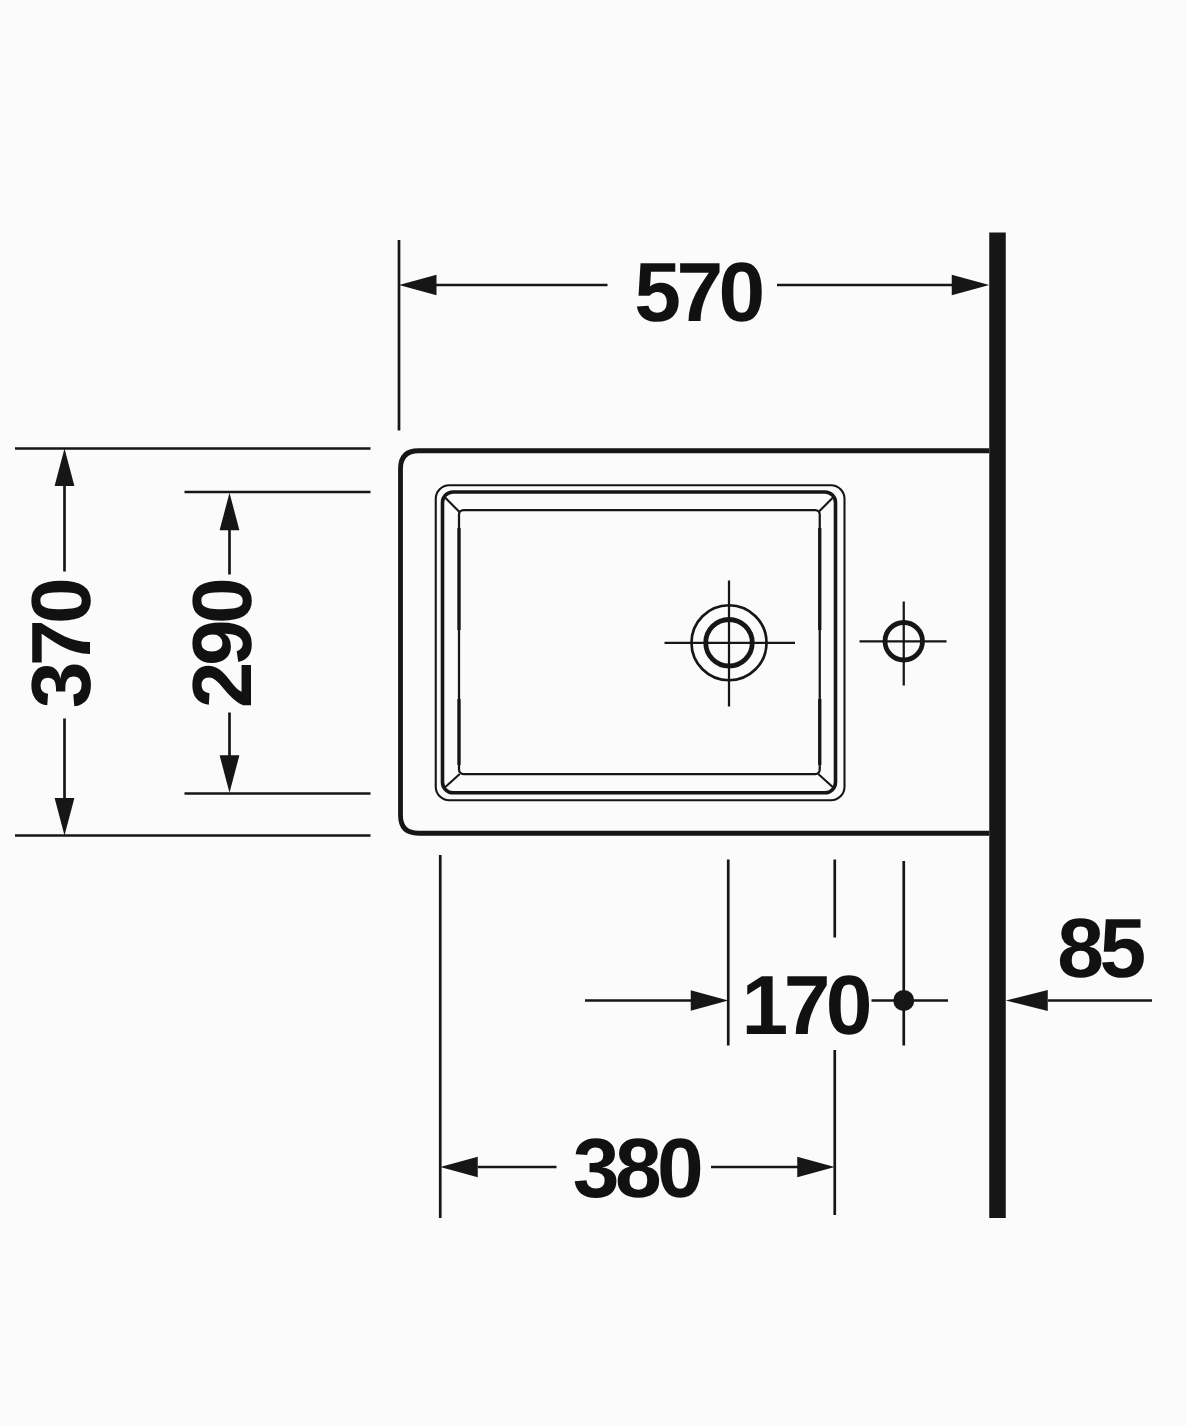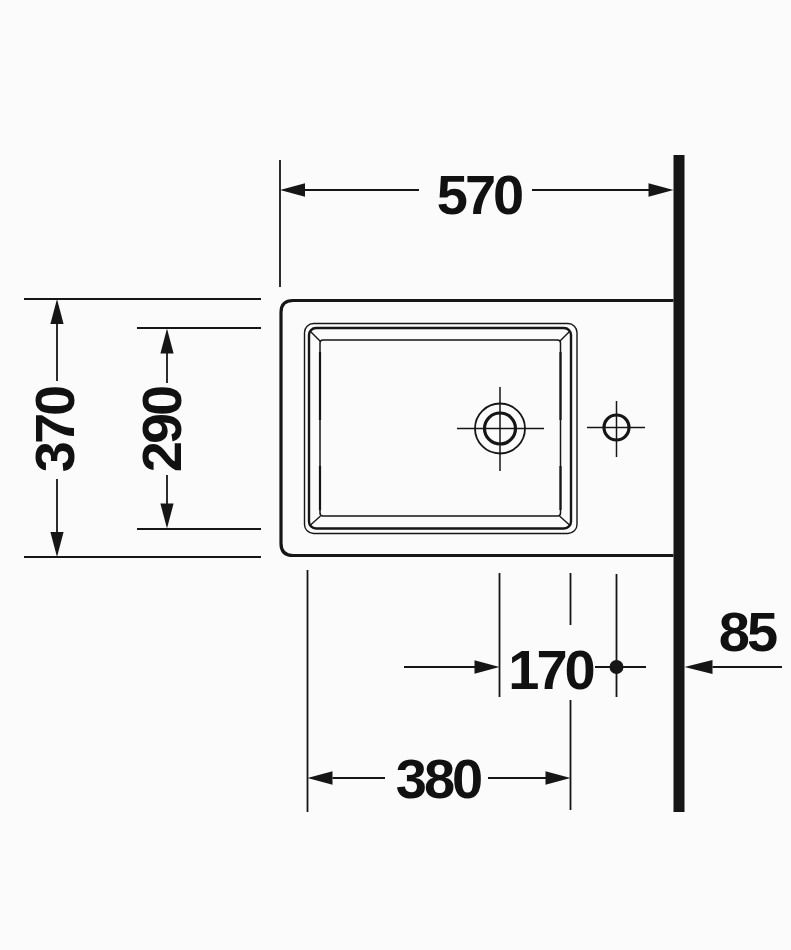--- a/index.html
+++ b/index.html
@@ -15,21 +15,20 @@
     height: 950px;
     background: var(--background);
     font-family: "Liberation Sans", sans-serif;
     overflow: hidden;
   }
   .stage {
     position: relative;
     width: 791px;
     height: 950px;
     background: var(--background);
-    padding-left: 14px;
   }
   svg { display: block; }
   .stroke {
     stroke: var(--line);
     fill: none;
     stroke-linecap: butt;
   }
   .fill {
     fill: var(--line);
     stroke: none;

